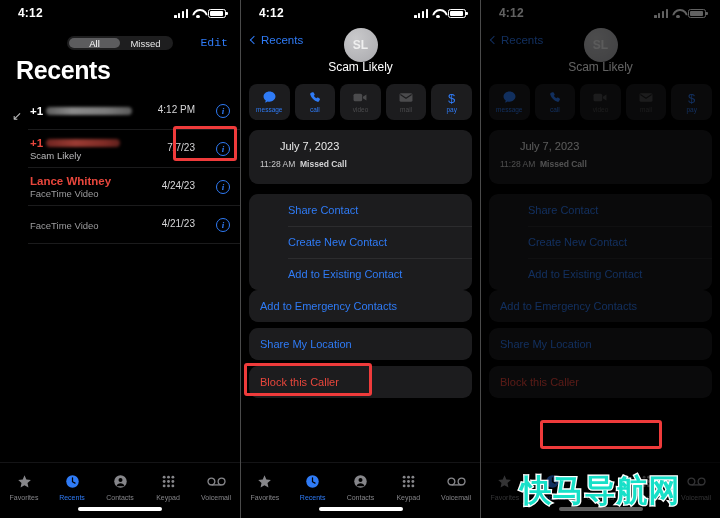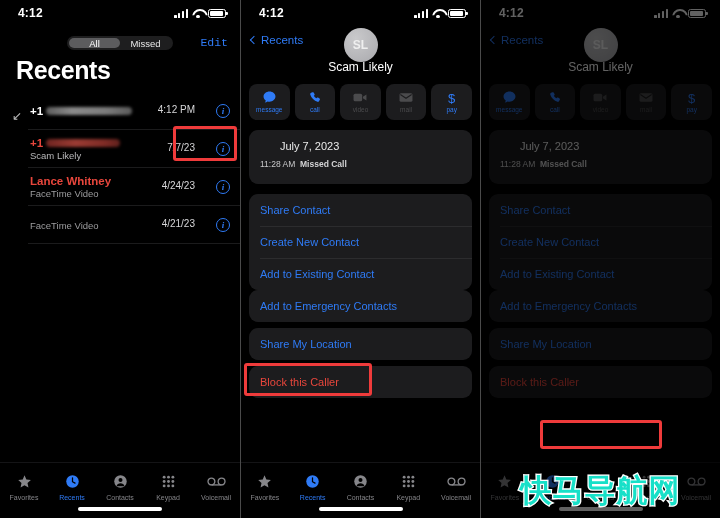--- a/index.html
+++ b/index.html
@@ -161,21 +161,21 @@
 
   .card {
     position: absolute; left: 8px; right: 8px;
     background: #1c1c1e; border-radius: 9px; overflow: hidden;
   }
   .card.callinfo { top: 130px; height: 54px; padding: 10px 11px; }
   .ci-date { color: #eaeaea; font-size: 11px; margin-left: 20px; }
   .ci-meta { color: #d4d4d6; font-size: 8.5px; margin-top: 7px; font-weight: 600; }
   .ci-meta .t { font-weight: 400; color: #c8c8ca; }
 
-  .card.grp1 { top: 194px; }
+  .card.grp1 { top: 194px; padding-left: 28px; }
   .card.grp2 { top: 290px; }
   .card.grp3 { top: 328px; }
   .card.grp4 { top: 366px; }
   .mi {
     position: relative; height: 32px; display: flex; align-items: center;
     padding: 0 11px; font-size: 11px; color: #2f7bf6;
   }
   .mi + .mi::before {
     content:""; position:absolute; top:0; left:11px; right:0;
     height:1px; background:#2c2c2e;

